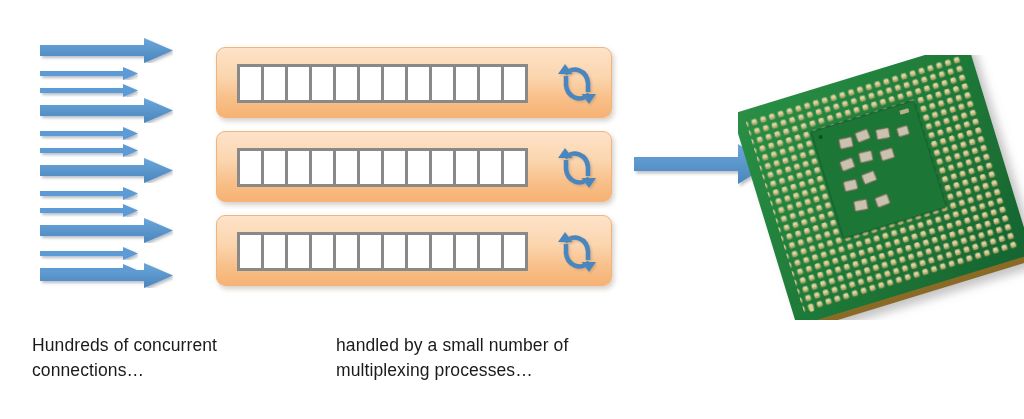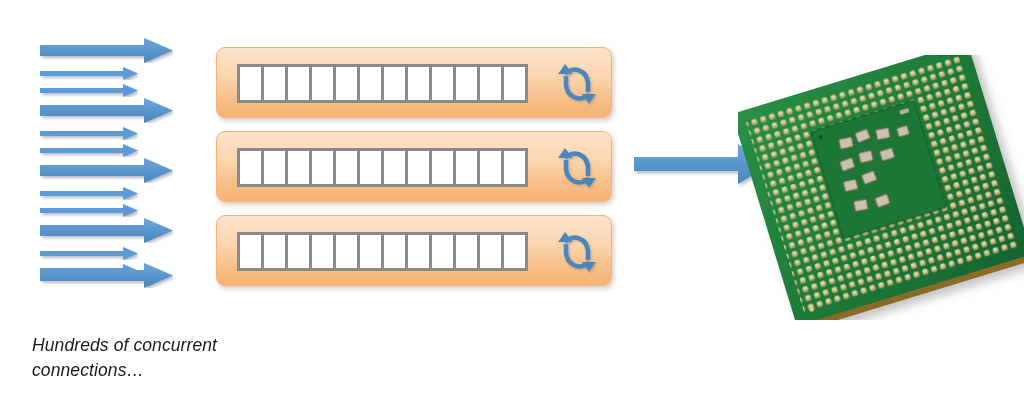--- a/index.html
+++ b/index.html
@@ -12,21 +12,20 @@
     height: 419px;
     position: relative;
     overflow: hidden;
     font-family: "Liberation Sans", sans-serif;
     -webkit-font-smoothing: antialiased;
   }
 
   .stage {
     position: absolute;
     inset: 0;
-    font-style: italic;
   }
 
   
   #connections-arrows {
     position: absolute;
     left: 40px;
     top: 38px;
     width: 180px;
     height: 250px;
   }
@@ -370,15 +369,17 @@
         <circle cx="100" cy="66" r="2" fill="#0f4a24"></circle>
         <rect x="183" y="64" width="9" height="4" rx="1" fill="#b9b08c"></rect>
         <circle cx="41" cy="228" r="2.4" fill="#d8cf8e"></circle>
       </g>
     </svg>
   </div>
 
   <div class="caption" id="caption-connections">Hundreds of concurrent
 connections…</div>
 
+  <div class="caption" id="caption-processes">handled by a small number of
+multiplexing processes…</div>
 
 
 </div>
 
 </body></html>

